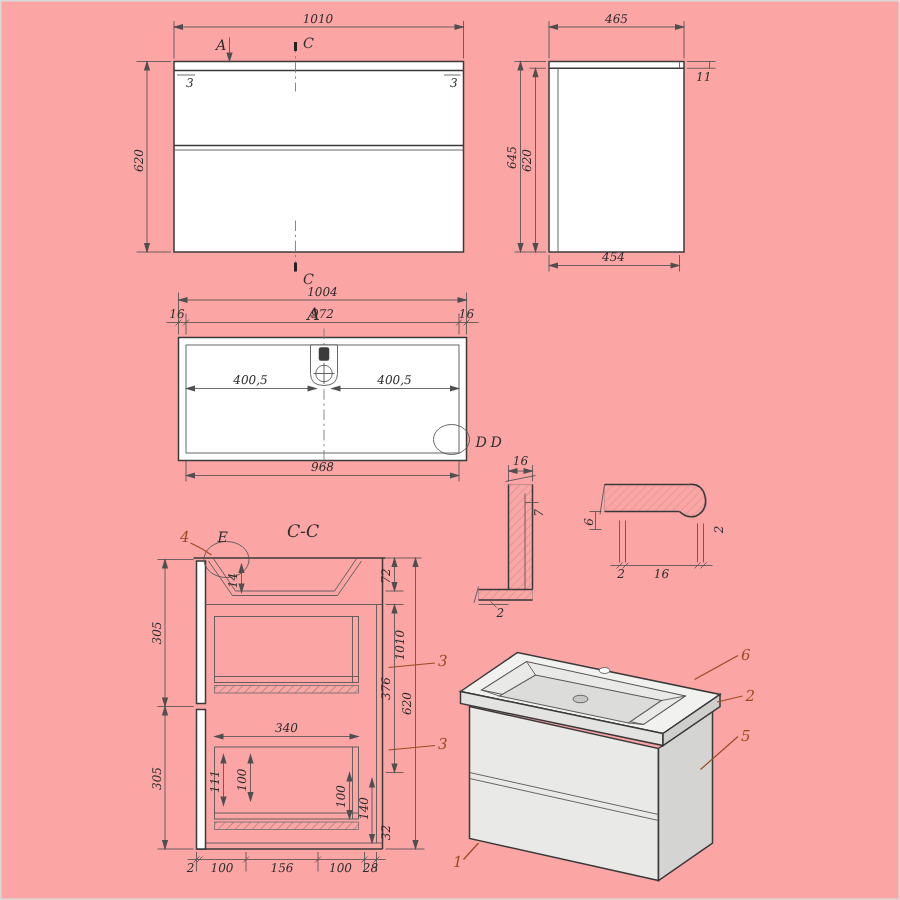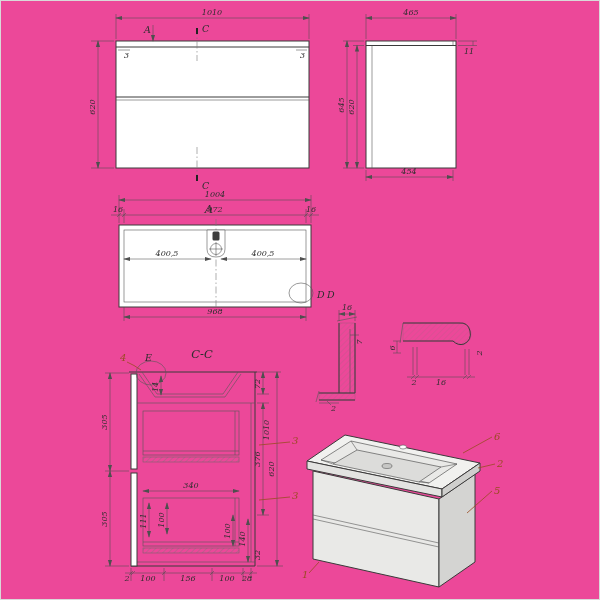--- a/index.html
+++ b/index.html
@@ -1,16 +1,16 @@
 <!DOCTYPE html>
 <html><head>
 <meta charset="utf-8">
 <style>
   html,body{margin:0;padding:0;background:#fff;}
-  .canvas{position:relative;width:598px;height:598px;border:1px solid #d9d9d9;background:#ec4899;overflow:hidden;}
+  .canvas{position:relative;width:598px;height:598px;border:1px solid #d9d9d9;background:#fca5a5;overflow:hidden;}
   svg{display:block;}
   .ln{stroke:#3a3a3a;stroke-width:1;fill:none;}
   .tn{stroke:#575757;stroke-width:.6;fill:none;}
   .dm{stroke:#4f4f4f;stroke-width:.55;fill:none;}
   .cl{stroke:#7a7a7a;stroke-width:.6;stroke-dasharray:7 2.5 1.5 2.5;fill:none;}
   .sec{stroke:#222;stroke-width:2;fill:none;}
   .ldr{stroke:#9a4b22;stroke-width:.8;fill:none;}
   .hat{fill:url(#hatch);stroke:#666;stroke-width:.5;}
   .fw{fill:#ffffff;}
   text{font-family:"DejaVu Serif", serif;}

